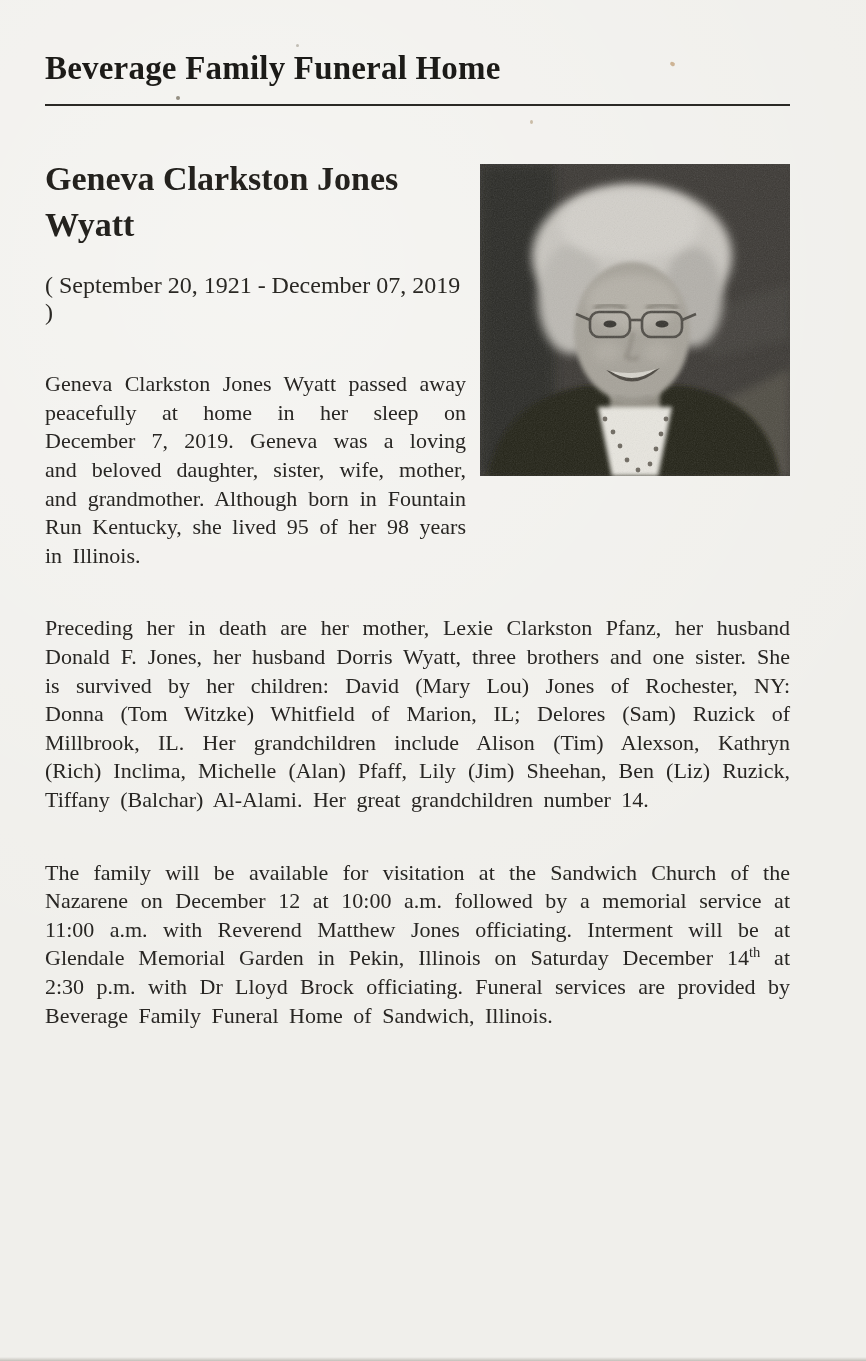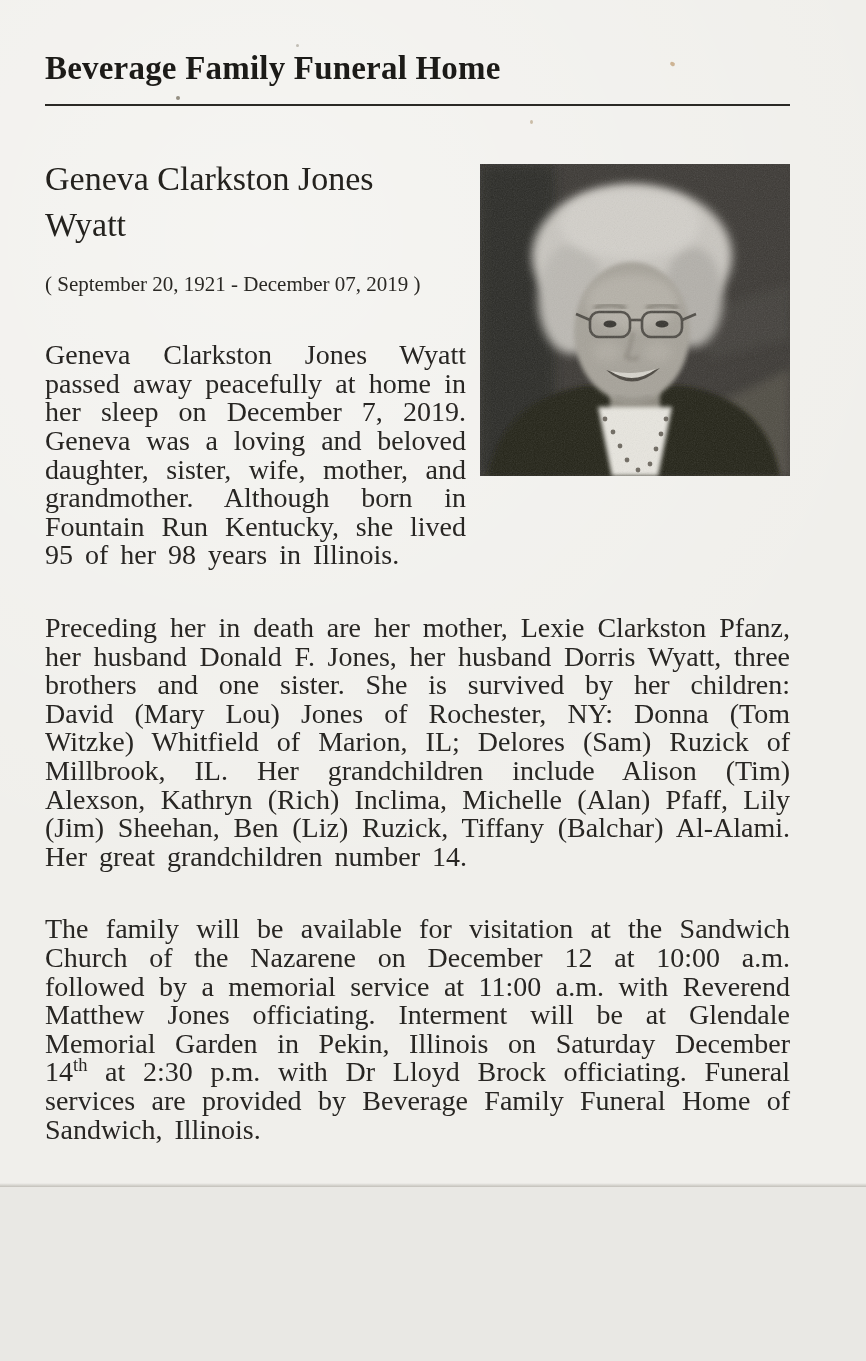--- a/index.html
+++ b/index.html
@@ -1,19 +1,19 @@
 <!DOCTYPE html>
 <html><head>
 <meta charset="utf-8">
 <style>
   * { margin:0; padding:0; box-sizing:border-box; }
   html,body { background:#e9e8e4; }
   .page {
     position:relative;
-    width:866px; height:1187px;
+    width:866px; height:1361px;
     margin:0 auto;
     background:#f0efeb;
     background-image: radial-gradient(circle at 30% 20%, rgba(255,255,255,.35), rgba(0,0,0,0) 60%);
     color:#262420;
     font-family:"Liberation Serif", serif;
     padding:50px 76px 0 45px;
     overflow:hidden;
   }
   .page::after { 
     content:""; position:absolute; left:0; bottom:0; width:100%; height:4px;
@@ -24,26 +24,26 @@
     line-height:1.1;
   }
   .header-rule {
     margin-top:18px;
     border:none; border-bottom:2.5px solid #2a2925;
     width:100%;
   }
   .lead-section { display:flex; gap:14px; margin-top:50px; }
   .lead-left { flex:1; min-width:0; }
   .deceased-name {
-    font-size:34px; font-weight:normal; line-height:46px; color:#24221e;
+    font-size:34px; font-weight:bold; line-height:46px; color:#24221e;
     white-space:pre-line;
   }
-  .life-dates { margin-top:24px; font-size:21px; color:#2a2824; }
+  .life-dates { margin-top:24px; font-size:24px; color:#2a2824; }
   p.body-text {
-    font-size:28px; line-height:28.6px;
+    font-size:22px; line-height:28.6px;
     text-align:justify; word-spacing:5px;
     color:#282623;
     margin-top:44px;
   }
   .lead-paragraph { margin-top:26px; }
   .portrait-figure {
     width:310px; height:312px; flex:0 0 310px; margin-top:8px;
     overflow:hidden;
   }
   .portrait-figure svg { display:block; width:100%; height:100%; }

